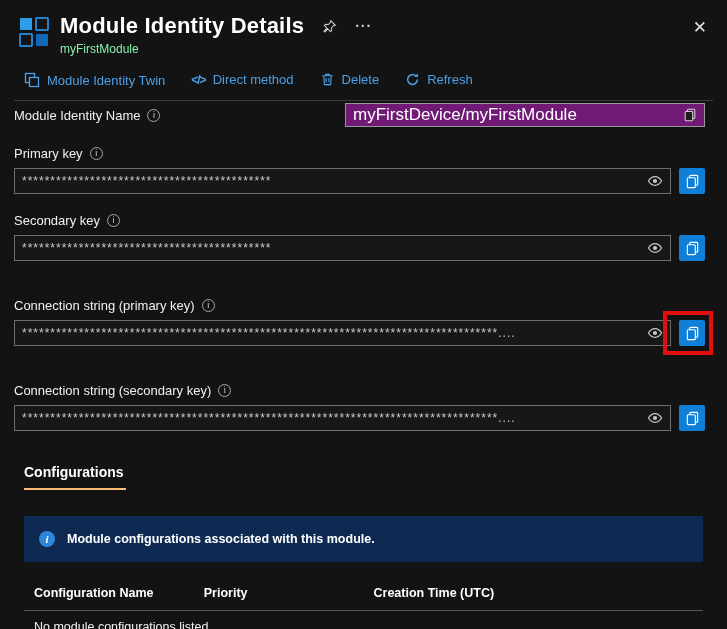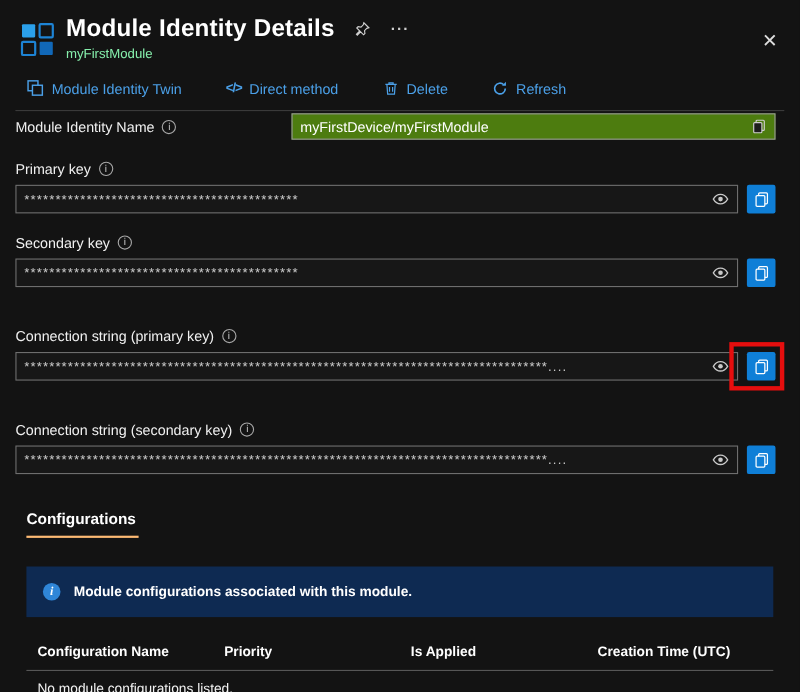--- a/index.html
+++ b/index.html
@@ -1,45 +1,45 @@
 <!DOCTYPE html>
 <html><head>
 <meta charset="utf-8">
 <style>
   *{box-sizing:border-box;margin:0;padding:0}
   html,body{width:727px;height:629px;background:#131313;overflow:hidden;
     font-family:"Liberation Sans",sans-serif;color:#fff}
   .panel{width:727px;height:629px;position:relative;background:#131313}
 
   
-  .header{display:flex;align-items:center;padding:13px 20px 0 18px}
+  .header{display:flex;align-items:flex-start;padding:13px 20px 0 18px}
   .module-icon{width:32px;height:32px;margin-right:10px;margin-top:3px;flex:none}
   .title-row{display:flex;align-items:center;gap:18px}
   h1{font-size:22px;font-weight:bold;letter-spacing:.2px;line-height:1.2}
   .subtitle{font-size:12px;color:#86efac;margin-top:3px}
   .iconbtn{color:#cfcfcf;cursor:pointer;display:inline-flex;align-items:center}
   .ellipsis{font-size:14px;font-weight:bold;letter-spacing:1px;color:#cfcfcf}
   .close{margin-left:auto;font-size:17px;color:#dedede;cursor:pointer;line-height:1;margin-top:6px}
 
   
   .toolbar-wrap{margin:6px 14px 0 14px;border-bottom:1px solid #3a3a3a}
-  .toolbar{display:flex;align-items:center;gap:40px;padding:10px 8px 12px 10px}
+  .toolbar{display:flex;align-items:flex-start;gap:26px;padding:10px 8px 12px 10px}
   .tb-item{display:flex;align-items:center;gap:7px;color:#4ba0e8;font-size:13px;cursor:pointer;white-space:nowrap}
   .tb-glyph{font-size:12px;font-weight:bold;letter-spacing:-1px}
   .tb-icon{display:inline-flex}
 
   
   .content{padding:0 22px 0 14px}
   .labelrow{display:flex;align-items:center;font-size:13px;color:#f0f0f0}
   .inf{display:inline-flex;align-items:center;justify-content:center;width:13px;height:13px;
     border:1px solid #a8a8a8;border-radius:50%;margin-left:7px;cursor:default;flex:none}
   .inf i{font-style:normal;font-size:9px;color:#cccccc;line-height:1}
   .name-row{display:flex;align-items:center;margin-top:2px}
-  .name-input{margin-left:auto;width:440px;height:24px;background:#4d7c0f;border:1px solid #979797;
-    display:flex;align-items:center;padding:0 7px;font-size:13px;color:#fff}
+  .name-input{margin-left:auto;width:360px;height:24px;background:#701a75;border:1px solid #979797;
+    display:flex;align-items:center;padding:0 7px;font-size:17px;color:#fff}
   .name-input .val{flex:1;overflow:hidden;white-space:nowrap}
   .field{margin-top:19px}
   .field.conn{margin-top:37px}
   .input-row{display:flex;align-items:center;margin-top:7px}
   .masked-input{flex:1;height:26px;background:#171717;border:1px solid #6e6e6e;
     display:flex;align-items:center;padding:0 7px;overflow:hidden}
   .masked{flex:1;font-size:12px;letter-spacing:1px;color:#c8c8c8;white-space:nowrap;overflow:hidden}
   .eye{margin-left:8px;cursor:pointer;display:flex;flex:none}
   .copy-btn{width:26px;height:26px;margin-left:8px;background:#0f7fd7;border:none;border-radius:2px;
     display:flex;align-items:center;justify-content:center;cursor:pointer;flex:none}
@@ -261,20 +261,19 @@
       <span class="banner-i">
           <i>i</i>
         </span>
       <span class="banner-text">Module configurations associated with this module.</span>
     </div>
 
     <div class="table">
       <div class="thead">
         <div class="th">Configuration Name</div>
         <div class="th">Priority</div>
-        <div class="th">Is Applied</div>
         <div class="th">Creation Time (UTC)</div>
       </div>
       <div class="empty-row">No module configurations listed.</div>
     </div>
   </div>
 
 </div>
 
 </body></html>

